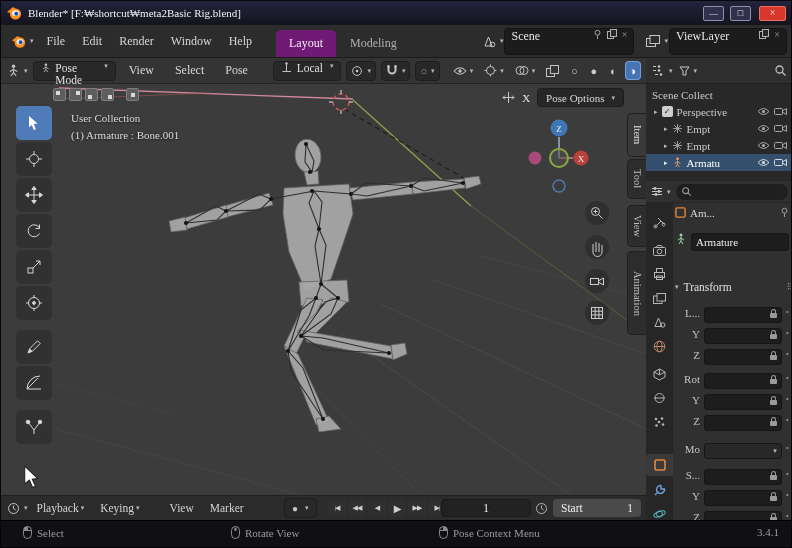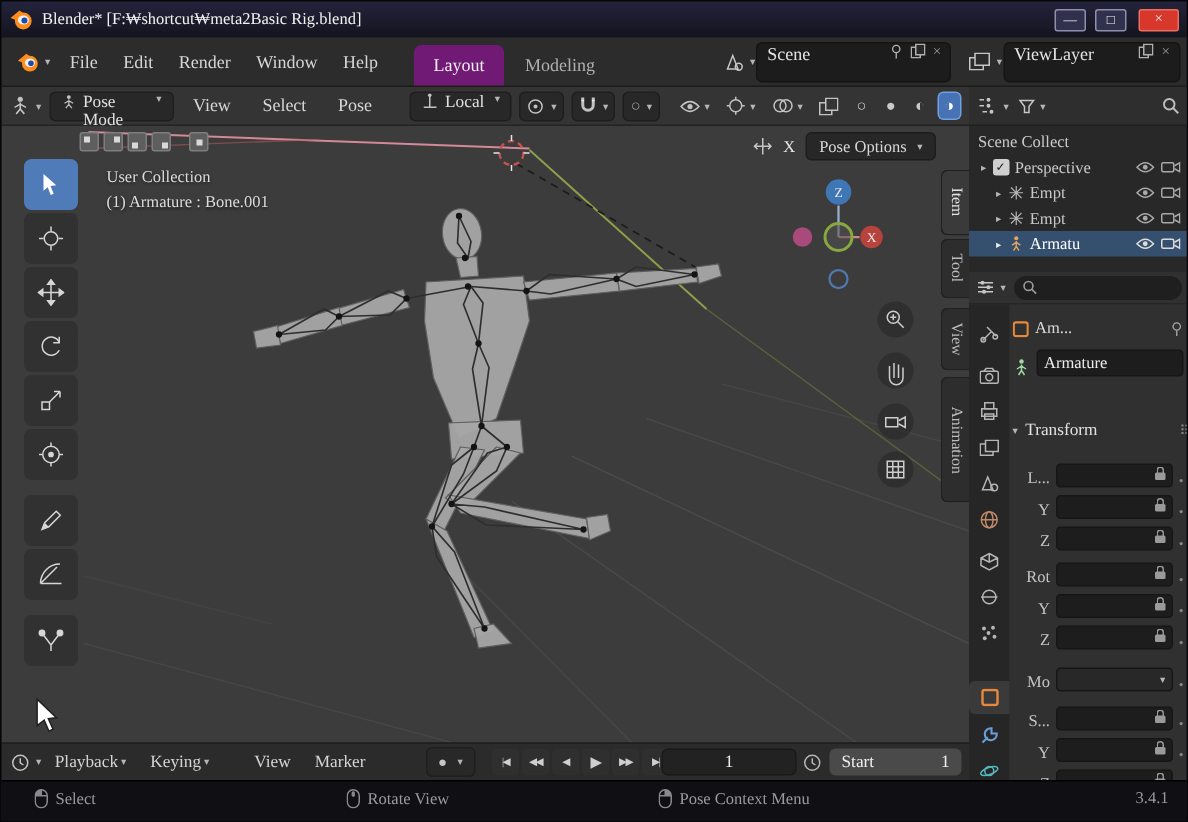--- a/index.html
+++ b/index.html
@@ -49,21 +49,21 @@
 .orow.sel{background:#35506e;color:#fff}
 .ogrow{flex:1}
 
 .props{position:absolute;left:645px;top:180px;width:147px;height:339px;background:#303030}
 .pr-head{height:22px;display:flex;align-items:center;padding:0 5px;gap:5px;border-bottom:1px solid #262626}
 .psearch{flex:1;height:16px;background:#1f1f1f;border-radius:8px;display:flex;align-items:center;padding:0 5px;gap:4px}
 .ptabs{position:absolute;left:0;top:22px;width:27px;height:317px;background:#262626}
 .ptab{position:absolute;left:0;width:27px;height:22px;display:flex;align-items:center;justify-content:center}
 .ptab.active{background:#3a3a3a;border-radius:4px 0 0 4px}
 .pmain{position:absolute;left:27px;top:22px;width:120px;height:317px}
-.prow{position:absolute;left:0;width:120px;height:18px;display:flex;align-items:flex-end;gap:4px;padding:0 4px 0 2px;font-size:11px}
+.prow{position:absolute;left:0;width:120px;height:18px;display:flex;align-items:flex-start;gap:4px;padding:0 4px 0 2px;font-size:11px}
 .plabel{flex:0 0 25px;text-align:right;color:#c3c3c3;overflow:hidden;white-space:nowrap}
 .pfield{flex:1;height:16px;background:#1d1d1d;border:1px solid #161616;border-radius:3px;display:flex;align-items:center;padding:0 4px}
 .pfield.drop{background:#282828}
 .lock{width:7px;height:5px;background:#9a9a9a;border-radius:1px;position:relative;margin-left:auto;flex:none}
 .lock::before{content:"";position:absolute;left:1px;top:-4px;width:3px;height:4px;border:1px solid #9a9a9a;border-bottom:none;border-radius:3px 3px 0 0}
 .deco{color:#8a8a8a;font-size:9px;flex:none}
 .sechead{position:absolute;left:0;top:78px;width:120px;display:flex;align-items:center;gap:5px;color:#e0e0e0;font-size:11.5px}
 
 .timeline{position:absolute;left:0;top:494px;width:645px;height:25px;background:#2b2b2b;border-top:1px solid #1f1f1f;display:flex;align-items:center;padding:0 6px;gap:2px;font-size:11.5px}
 .tmenu{padding:2px 7px;color:#d4d4d4;display:flex;align-items:center}

